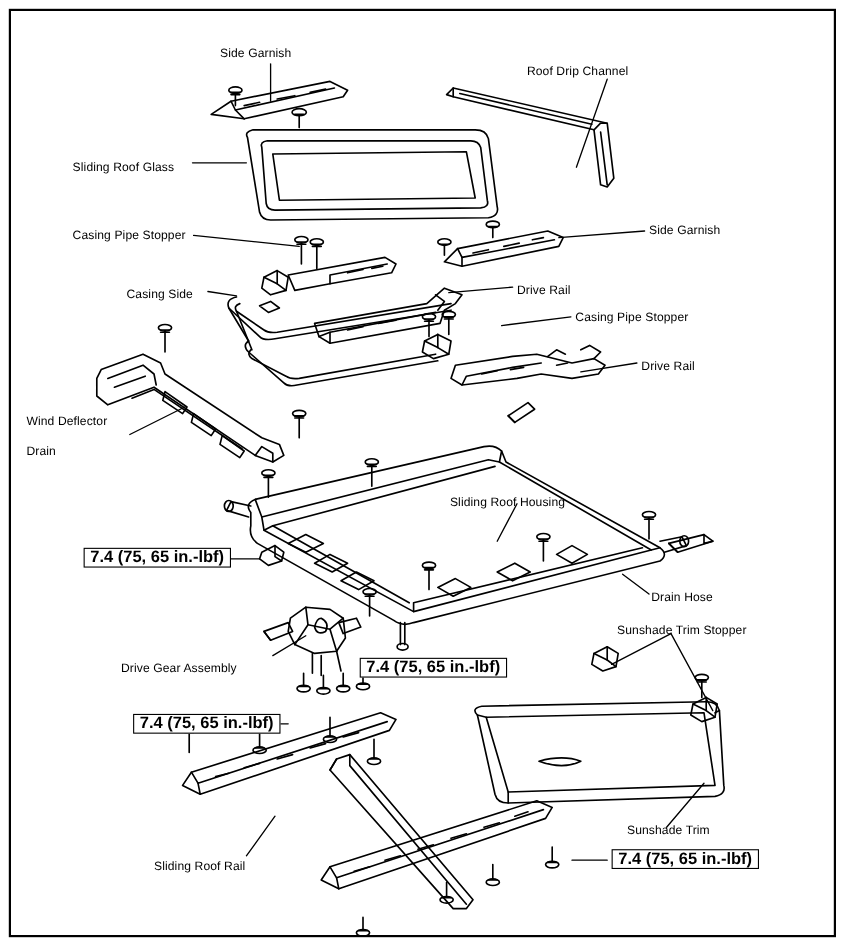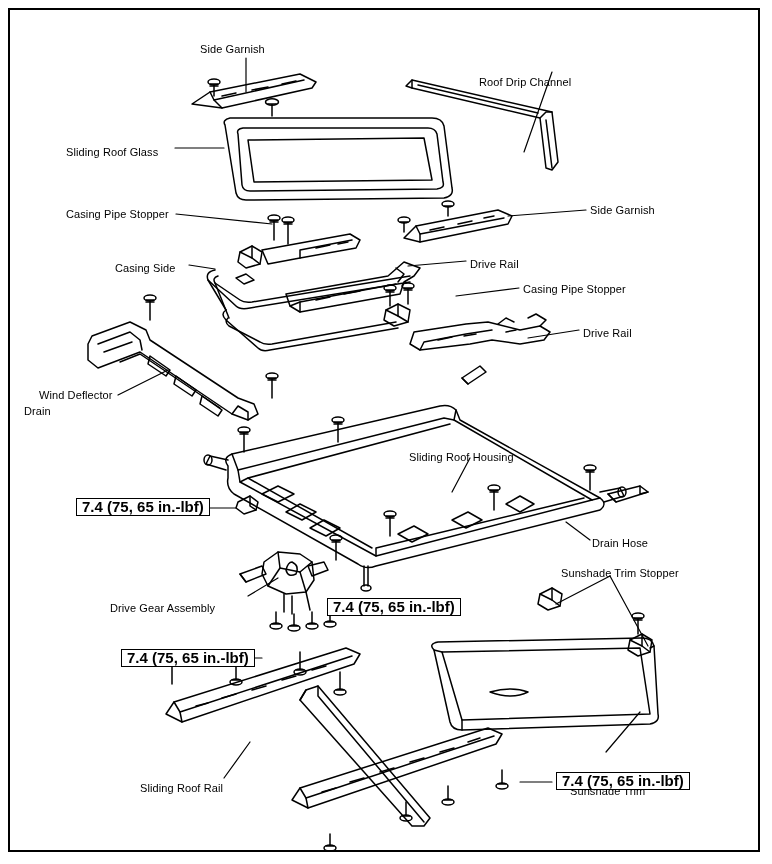--- a/index.html
+++ b/index.html
@@ -395,35 +395,35 @@
         <ellipse cx="448" cy="802" rx="6" ry="3"></ellipse>
       </g>
       <g>
         <path d="M502 770 L502 784 M498 784 L506 784"></path>
         <ellipse cx="502" cy="786" rx="6" ry="3"></ellipse>
       </g>
     </g>
   </svg>
 
   <div class="lbl" style="left:200px; top:42px;">Side Garnish</div>
-  <div class="lbl" style="left:479px; top:75px;">Roof Drip Channel</div>
+  <div class="lbl" style="left:479px; top:58px;">Roof Drip Channel</div>
   <div class="lbl" style="left:66px;  top:145px;">Sliding Roof Glass</div>
   <div class="lbl" style="left:590px; top:203px;">Side Garnish</div>
   <div class="lbl" style="left:66px;  top:207px;">Casing Pipe Stopper</div>
   <div class="lbl" style="left:470px; top:257px;">Drive Rail</div>
   <div class="lbl" style="left:115px; top:261px;">Casing Side</div>
   <div class="lbl" style="left:523px; top:282px;">Casing Pipe Stopper</div>
   <div class="lbl" style="left:583px; top:326px;">Drive Rail</div>
-  <div class="lbl" style="left:24px;  top:388px;margin-left:15px;">Wind Deflector</div>
+  <div class="lbl" style="left:24px;  top:376px;">Wind Deflector</div>
   <div class="lbl" style="left:24px;  top:404px;">Drain</div>
   <div class="lbl" style="left:409px; top:450px;">Sliding Roof Housing</div>
   <div class="lbl" style="left:592px; top:536px;">Drain Hose</div>
   <div class="lbl" style="left:561px; top:566px;">Sunshade Trim Stopper</div>
   <div class="lbl" style="left:110px; top:601px;">Drive Gear Assembly</div>
-  <div class="lbl" style="left:570px; top:748px;margin-top:36px;">Sunshade Trim</div>
+  <div class="lbl" style="left:570px; top:748px;">Sunshade Trim</div>
   <div class="lbl" style="left:140px; top:781px;">Sliding Roof Rail</div>
 
   <div class="torque" style="left:76px;  top:498px;">7.4 (75, 65 in.-lbf)</div>
   <div class="torque" style="left:327px; top:598px;">7.4 (75, 65 in.-lbf)</div>
   <div class="torque" style="left:121px; top:649px;">7.4 (75, 65 in.-lbf)</div>
   <div class="torque" style="left:556px; top:772px;">7.4 (75, 65 in.-lbf)</div>
 
 </div>
 
 </body></html>

